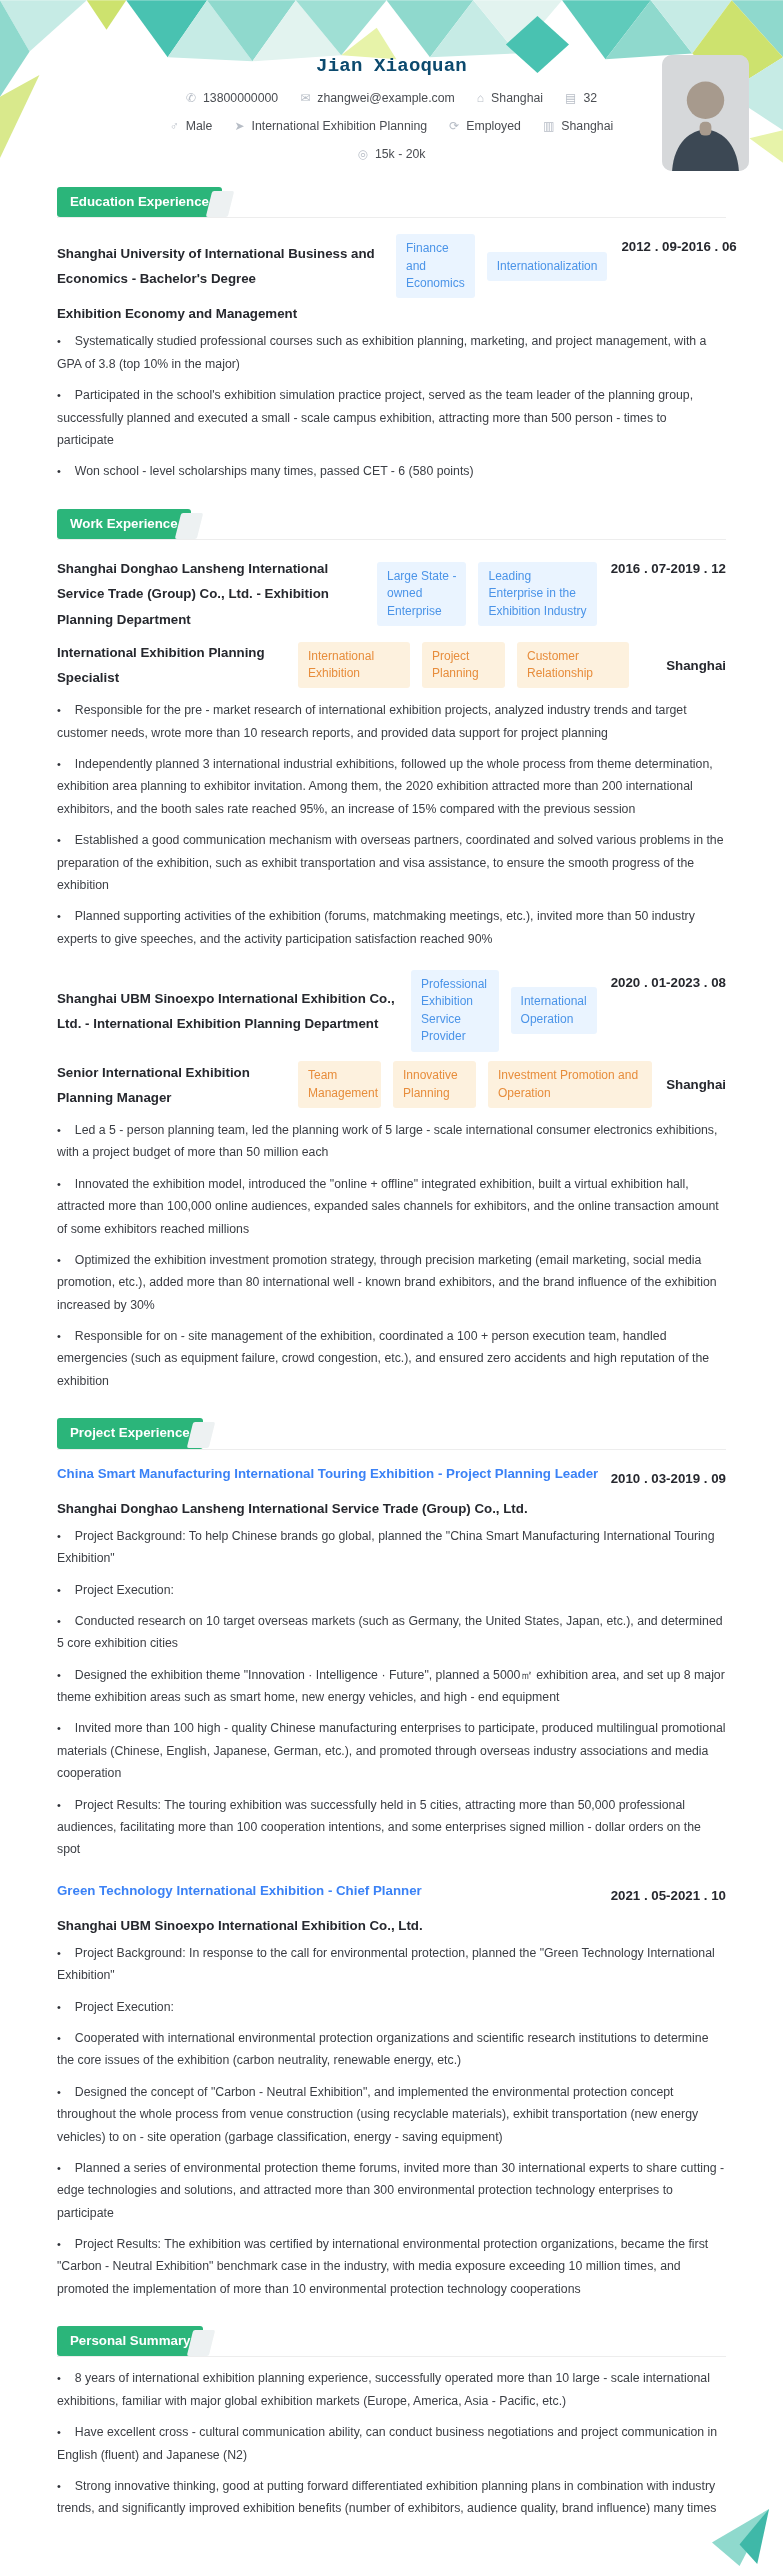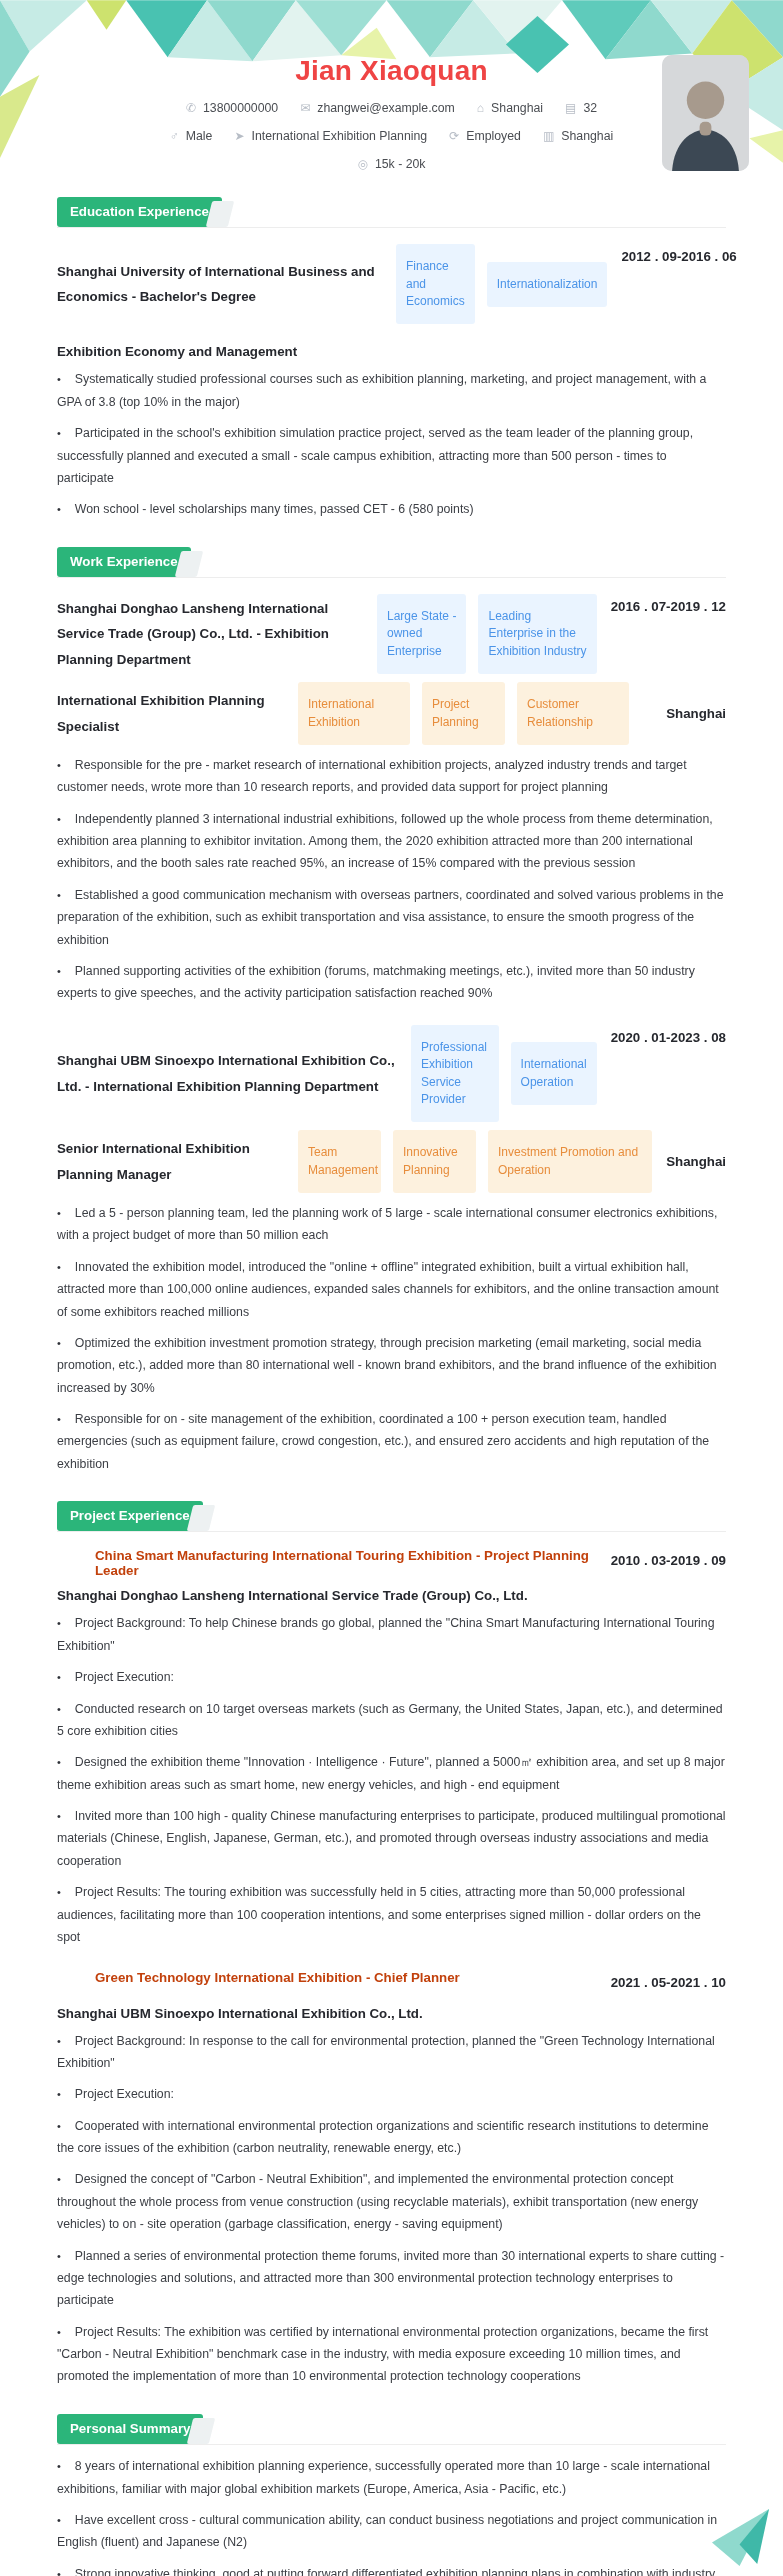--- a/index.html
+++ b/index.html
@@ -9,58 +9,58 @@
   *{box-sizing:border-box; margin:0; padding:0;}
   html,body{background:#fff;}
   body{
     width:783px; height:2576px; overflow:hidden; position:relative;
     font-family:"Liberation Sans","DejaVu Sans",sans-serif; color:#3b3e44;
   }
   .deco-top{position:absolute; top:0; left:0; z-index:0;}
   .deco-bottom{position:absolute; right:10px; bottom:6px; z-index:0;}
 
   header{position:relative; z-index:1; padding-top:55px; text-align:center;}
-  .name{font-size:28px; font-weight:bold; color:#ef4444; letter-spacing:0.2px;}
+  .name{font-size:19px; font-weight:bold; color:#0c4a6e; letter-spacing:0.2px;font-family:Liberation Mono, monospace;}
   .crow{margin-top:14px; font-size:12.3px; color:#4a4d52; display:flex; justify-content:center; gap:22px;}
   .citem{display:inline-flex; align-items:center; gap:7px;}
   .cicon{color:#b7bdc6; font-size:12px;}
   .photo{position:absolute; top:55px; right:34px; width:87px; height:116px;
          border-radius:10px; background:#d9dbdd; overflow:hidden;}
 
   main{position:relative; z-index:1; padding:0 57px;}
   .section{margin-top:26px;}
   .badge-row{border-bottom:1px solid #ededed; line-height:0;}
   .badge{position:relative; display:inline-block; background:var(--green); color:#fff;
          font-weight:bold; font-size:13.3px; line-height:1; padding:8px 13px 9px;
          border-radius:3px; z-index:1; vertical-align:bottom;}
   .badge::after{content:""; position:absolute; top:4px; right:-9px; width:22px; height:26px;
          background:#edf1f2; transform:skewX(-14deg); border-radius:2px; z-index:-1;}
 
   .entry-head{display:flex; align-items:center; gap:14px; margin-top:16px;}
   .role-head{display:flex; align-items:center; gap:14px; margin-top:8px;}
   .entry-title,.role-title{font-weight:bold; font-size:13.3px; line-height:1.9; color:#26282e; flex:0 0 auto;}
   .tcol-330{flex-basis:325px;} .tcol-310{flex-basis:306px;} .tcol-345{flex-basis:340px;} .tcol-230{flex-basis:227px;}
   .tags{display:flex; flex:1; gap:12px; align-items:center;}
-  .tag{font-size:12px; line-height:1.45; padding:14px 10px; border-radius:3px;}
+  .tag{font-size:12px; line-height:1.45; padding:6px 10px; border-radius:3px;}
   .tag.blue{background:var(--blue-bg); color:var(--blue-text);}
   .tag.orange{background:var(--orange-bg); color:var(--orange-text);}
   .tw-xs{max-width:83px;} .tw-s{max-width:112px;} .tw-m{max-width:168px;} .tw-l{max-width:189px;}
   .entry-date{font-weight:bold; white-space:nowrap; font-size:13.3px; color:#26282e;
               align-self:flex-start; line-height:1.9;}
   .entry-loc{font-weight:bold; font-size:13.3px; color:#26282e;}
-  .sub-title{font-weight:bold; font-size:13.3px; color:#26282e; margin-top:20px;}
+  .sub-title{font-weight:bold; font-size:13.3px; color:#26282e; margin-top:8px;}
 
   .bullets{margin-top:4px;}
   .bullet{font-size:12.3px; line-height:1.82; color:#3b3e44; margin-top:9px;}
   .bullet::before{content:"•"; margin-right:14px; font-size:11px; color:#2e3138;}
 
   .job + .job{margin-top:20px;}
   .proj{margin-top:16px;}
   .proj-head{display:flex; justify-content:space-between; align-items:baseline;}
-  .proj-title{font-weight:bold; font-size:13.3px; color:#c2410c;margin-left:38px;}
+  .proj-title{font-weight:bold; font-size:13.3px; color:#3b82f6;}
   .proj-company{font-weight:bold; font-size:13.3px; color:#26282e; margin-top:10px;}
 </style>
 </head>
 <body>
 
 <svg class="deco-top" width="783" height="163" viewBox="0 0 794 165">
   <polygon points="0,0 88,0 30,52" fill="#c6ebe5"></polygon>
   <polygon points="0,0 30,52 0,98" fill="#8fd9cd"></polygon>
   <polygon points="0,98 40,76 0,160" fill="#d9e98c"></polygon>
   <polygon points="88,0 128,0 108,30" fill="#cde26e"></polygon>

